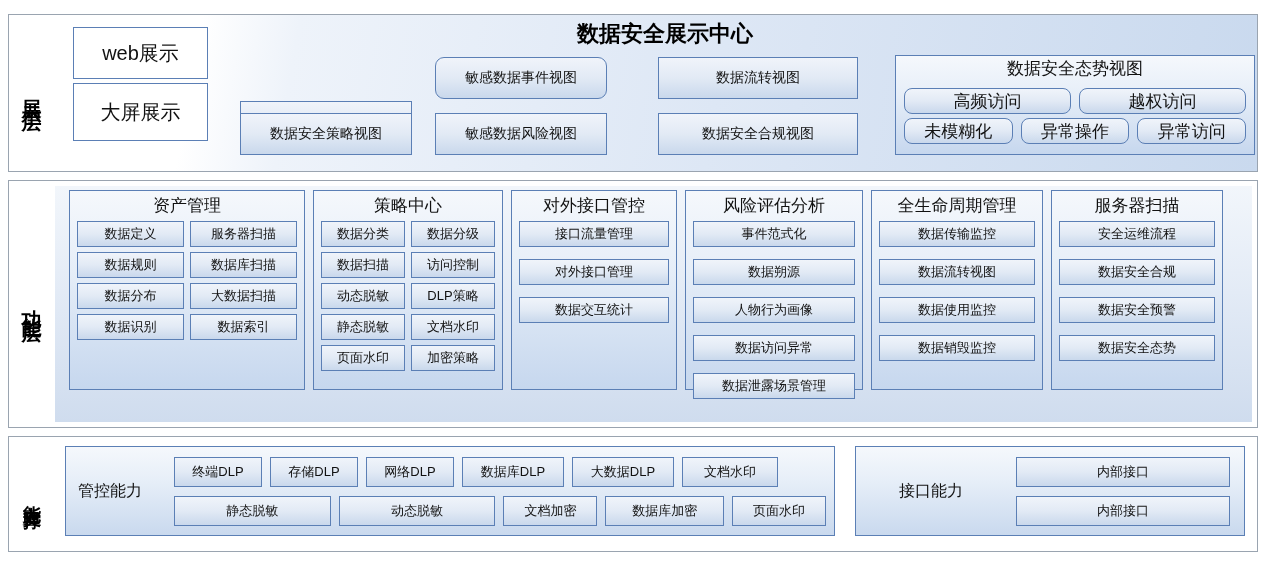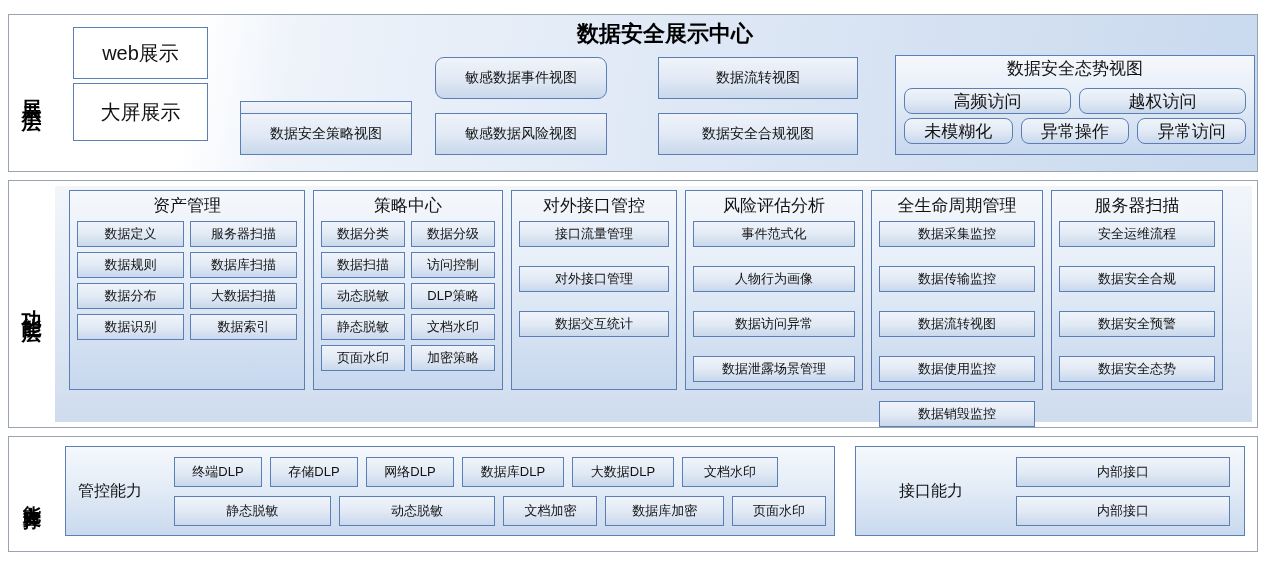--- a/index.html
+++ b/index.html
@@ -107,21 +107,21 @@
   .sit-row{position:absolute;left:8px;right:8px;display:flex;gap:8px;}
   #sit-row-1{top:32px;height:26px;}
   #sit-row-2{top:62px;height:26px;}
   .sit-row .box{flex:1 1 0;height:26px;font-size:17px;border-radius:8px;}
 
   
   #layer-function{left:8px;top:180px;width:1250px;height:248px;}
   #layer-function .layer-body{margin:5px 5px 5px 0;}
   .fn-panel{top:4px;height:200px;}
   .fn-panel .panel-title{font-size:17px;padding-top:6px;padding-bottom:4px;}
-  .fn-list{position:absolute;left:7px;right:7px;top:30px;display:flex;flex-direction:column;gap:19px;}
+  .fn-list{position:absolute;left:7px;right:7px;top:30px;display:flex;flex-direction:column;gap:12px;}
   .fn-list .box{height:26px;font-size:13px;}
   .fn-grid{position:absolute;left:7px;right:7px;top:30px;display:grid;grid-template-columns:1fr 1fr;gap:5px 6px;}
   .fn-grid .box{height:26px;font-size:13px;}
 
   #fp-asset{left:14px;width:236px;}
   #fp-policy{left:258px;width:190px;}
   #fp-api{left:456px;width:166px;}
   #fp-risk{left:630px;width:178px;}
   #fp-lifecycle{left:816px;width:172px;}
   #fp-ops{left:996px;width:172px;}
@@ -237,30 +237,30 @@
           <div class="box">接口流量管理</div>
           <div class="box">对外接口管理</div>
           <div class="box">数据交互统计</div>
         </div>
       </div>
 
       <div class="panel fn-panel" id="fp-risk">
         <div class="panel-title">风险评估分析</div>
         <div class="fn-list">
           <div class="box">事件范式化</div>
+          <div class="box">数据朔源</div>
           <div class="box">人物行为画像</div>
           <div class="box">数据访问异常</div>
           <div class="box">数据泄露场景管理</div>
         </div>
       </div>
 
       <div class="panel fn-panel" id="fp-lifecycle">
         <div class="panel-title">全生命周期管理</div>
         <div class="fn-list">
-          <div class="box">数据采集监控</div>
           <div class="box">数据传输监控</div>
           <div class="box">数据流转视图</div>
           <div class="box">数据使用监控</div>
           <div class="box">数据销毁监控</div>
         </div>
       </div>
 
       <div class="panel fn-panel" id="fp-ops">
         <div class="panel-title">服务器扫描</div>
         <div class="fn-list">

